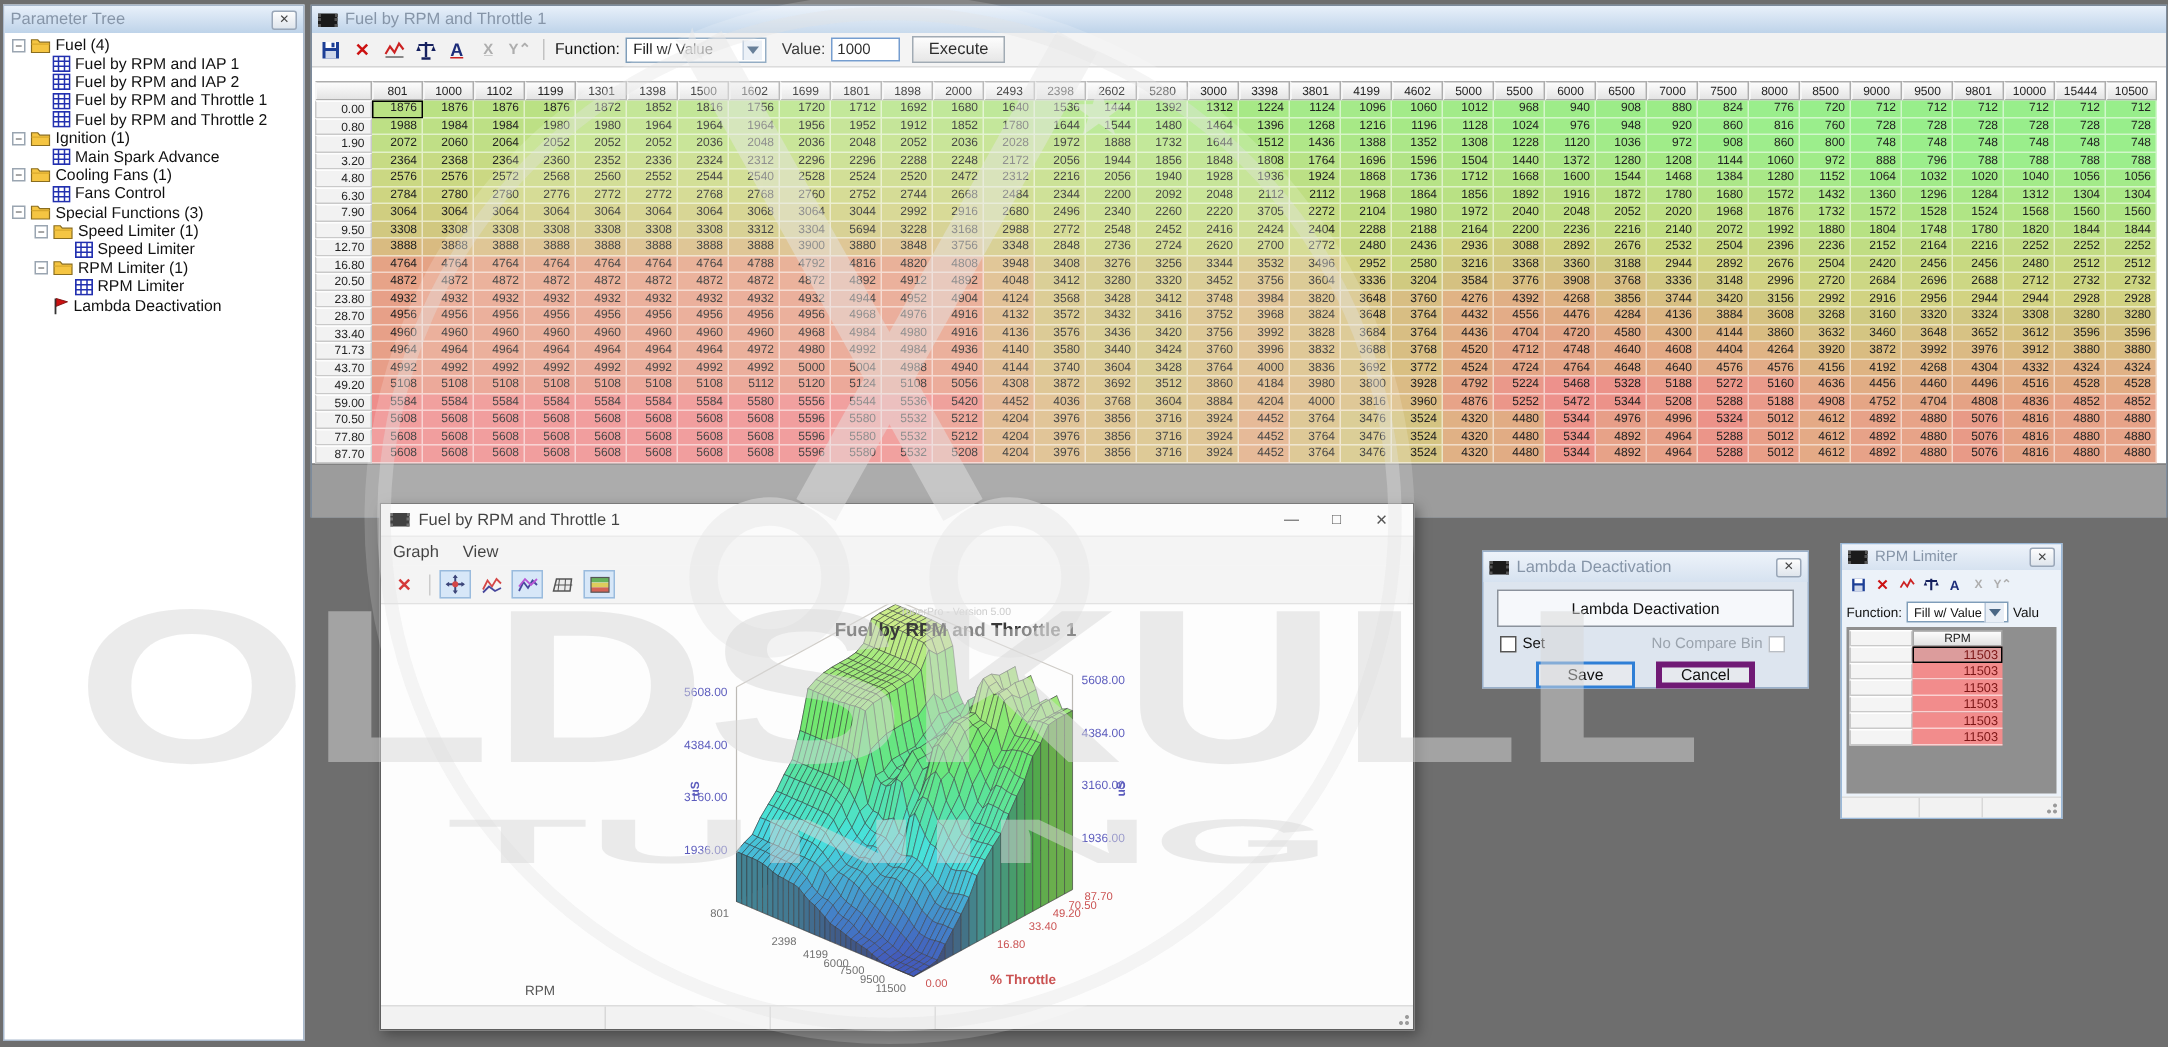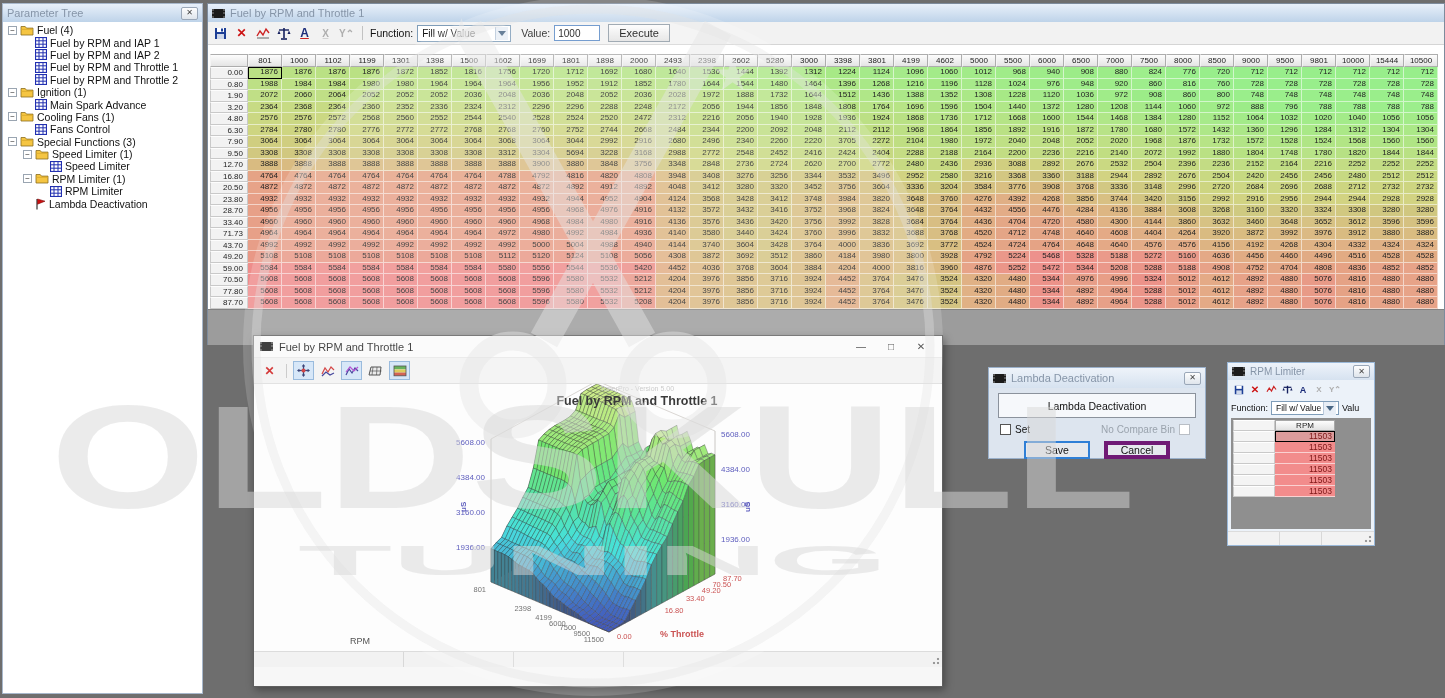--- a/index.html
+++ b/index.html
@@ -1090,20 +1090,24 @@
 
   <section class="win" id="graph-window">
     <div class="gtitle">
       <span class="chip"></span>
       <span>Fuel by RPM and Throttle 1</span>
       <span class="capbtns">
         <span class="capbtn">—</span>
         <span class="capbtn">□</span>
         <span class="capbtn">✕</span>
       </span>
+    </div>
+    <div id="graph-menubar">
+      <span>Graph</span>
+      <span>View</span>
     </div>
     <div id="graph-toolbar">
       <span class="gbtn red-x">✕</span>
       <span class="tb-sep"></span>
       <span class="gbtn pressed">
         <svg width="13" height="13" viewBox="0 0 13 13">
             <g stroke="#15205e" stroke-width="1.3">
               <line x1="6.5" y1="1" x2="6.5" y2="12"></line>
               <line x1="1" y1="6.5" x2="12" y2="6.5"></line>
             </g>

